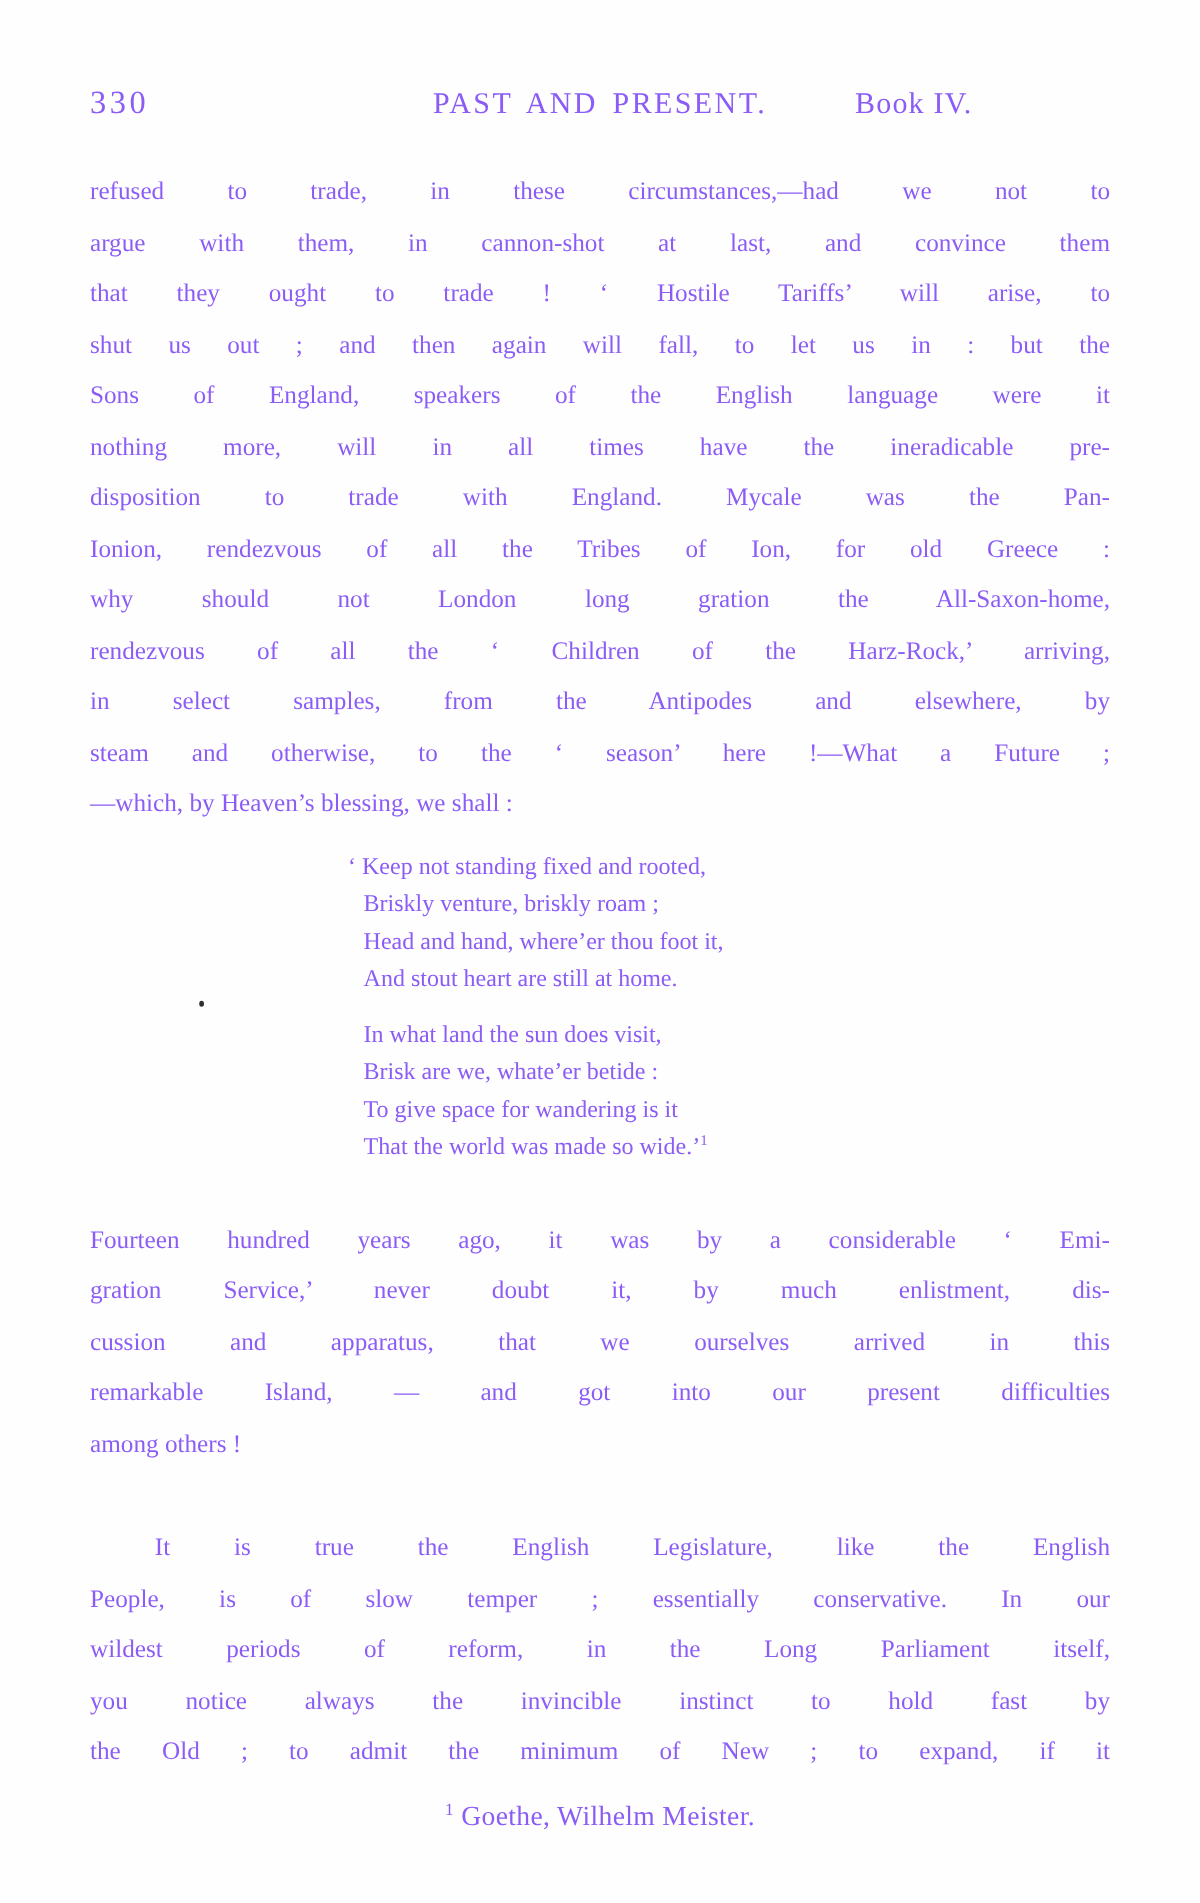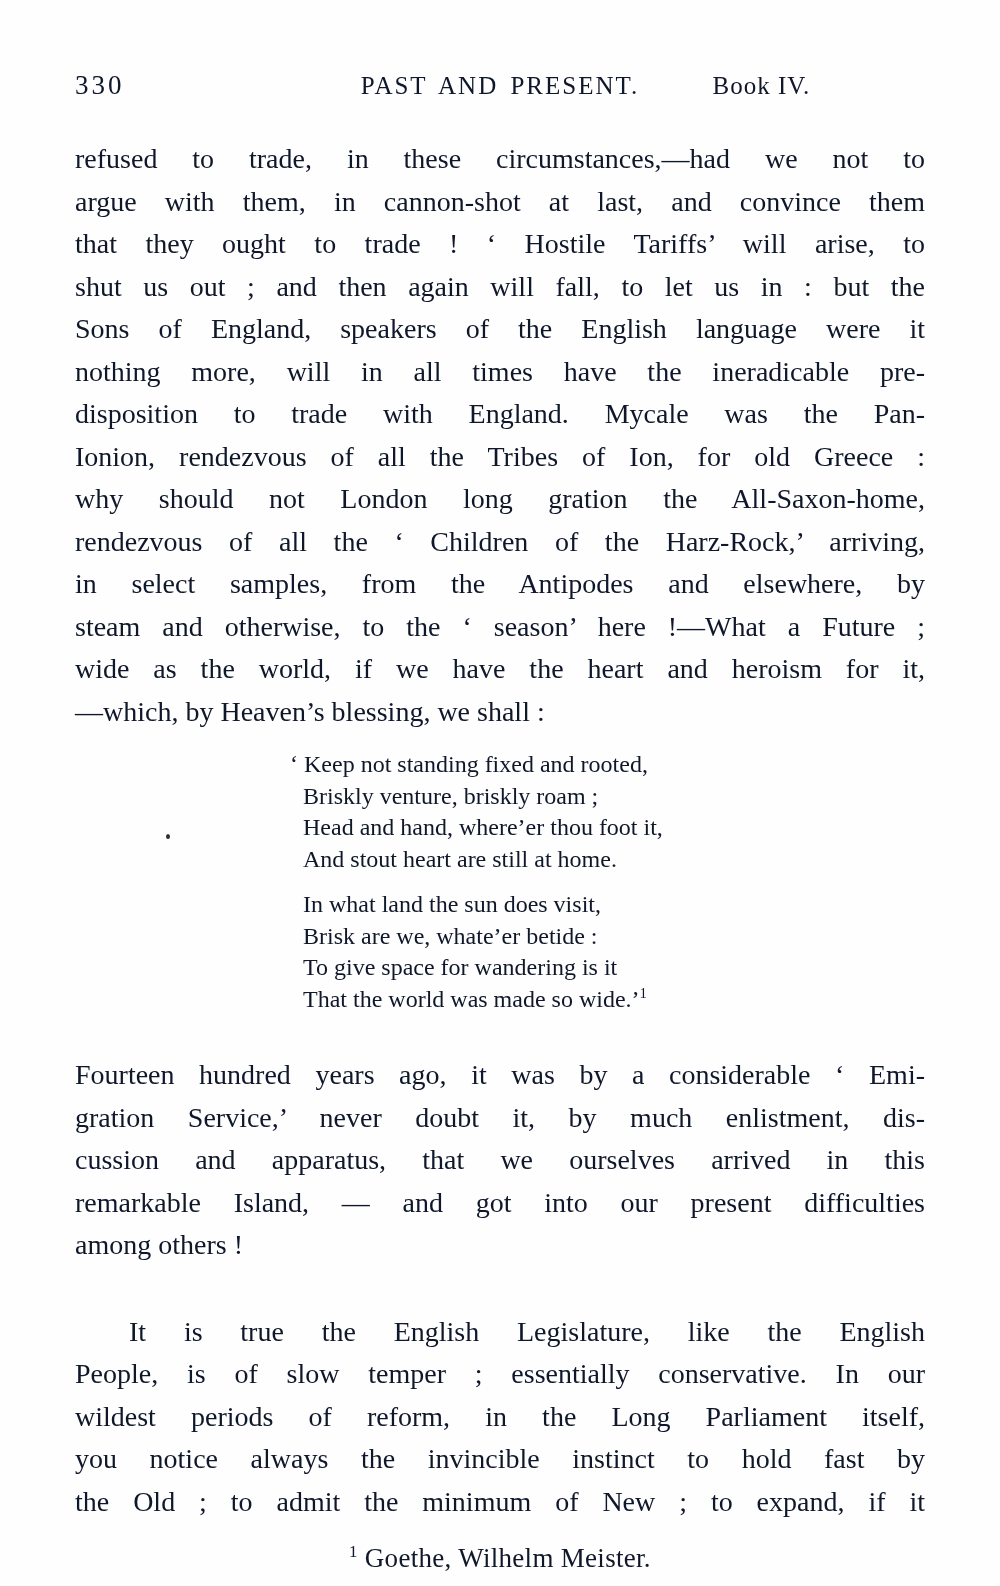--- a/index.html
+++ b/index.html
@@ -2,55 +2,55 @@
 <html><head>
 <meta charset="utf-8">
 <style>
   html, body { margin: 0; padding: 0; background: #e8e8e8; }
   .page {
     position: relative;
     width: 1000px;
     height: 1586px;
     margin: 0 auto;
     background: #fefefe;
-    color: #0f172a;
+    color: #8b5cf6;
     font-family: "Liberation Serif", "DejaVu Serif", serif;
     overflow: hidden;
   }
   .inner { padding: 70px 75px 0 75px; }
 
   .header {
     display: flex;
     align-items: baseline;
     font-size: 25px;
     letter-spacing: 1px;
   }
   .h-left  { flex: 1; text-align: left; font-size: 27px; letter-spacing: 3px; }
   .h-center{ flex: 2; text-align: center; letter-spacing: 2px; word-spacing: 4px; }
   .h-right { flex: 1; text-align: left; letter-spacing: 1px; }
 
-  .bodytext { font-size: 28px; }
+  .bodytext { font-size: 21px; }
   .line { line-height: 42.5px; }
   .j { text-align: justify; text-align-last: justify; }
   .last { text-align: center; text-align-last: left; }
 
   .p1 { margin-top: 37px; }
   .p2 { margin-top: 39px; }
   .p3 { margin-top: 44px; }
   .indent { text-indent: 54px; }
 
-  .poem { margin: 16px 0 0 228px; font-size: 24px; }
+  .poem { margin: 16px 0 0 228px; font-size: 20px; }
   .poem .line { line-height: 31.5px; text-align: left; }
   .stanza2 { margin-top: 14px; }
   .hang { text-indent: -13px; }
 
   .footnote {
     margin-top: 20px;
     text-align: center;
-    font-size: 27px;
+    font-size: 23px;
     letter-spacing: 0.3px;
   }
 
   .i { }
   .sup { vertical-align: super; font-size: 0.62em; line-height: 0; }
 
   .artifact-dot {
     position: absolute;
     left: 166px;
     top: 834px;
@@ -78,21 +78,20 @@
       <div class="line j"><span>that they ought to trade ! ‘ Hostile Tariffs’ will arise, to</span></div>
       <div class="line j"><span>shut us out ; and then again will fall, to let us in : but the</span></div>
       <div class="line j"><span>Sons of England, speakers of the English language were it</span></div>
       <div class="line j"><span>nothing more, will in all times have the ineradicable pre-</span></div>
       <div class="line j"><span>disposition to trade with England.  Mycale was the </span><span class="i">Pan-</span></div>
       <div class="line j"><span class="i">Ionion</span><span>, rendezvous of all the Tribes of Ion, for old Greece :</span></div>
       <div class="line j"><span>why should not London long gration the </span><span class="i">All-Saxon-home</span><span>,</span></div>
       <div class="line j"><span>rendezvous of all the ‘ Children of the Harz-Rock,’ arriving,</span></div>
       <div class="line j"><span>in select samples, from the Antipodes and elsewhere, by</span></div>
       <div class="line j"><span>steam and otherwise, to the ‘ season’ here !—What a Future ;</span></div>
-      <div class="line j"><span>wide as the world, if we have the heart and heroism for it,</span></div>
       <div class="line last"><span>—which, by Heaven’s blessing, we shall :</span></div>
     </div>
 
     <div class="poem">
       <div class="stanza">
         <div class="line hang"><span>‘ Keep not standing fixed and rooted,</span></div>
         <div class="line"><span>Briskly venture, briskly roam ;</span></div>
         <div class="line"><span>Head and hand, where’er thou foot it,</span></div>
         <div class="line"><span>And stout heart are still at home.</span></div>
       </div>

